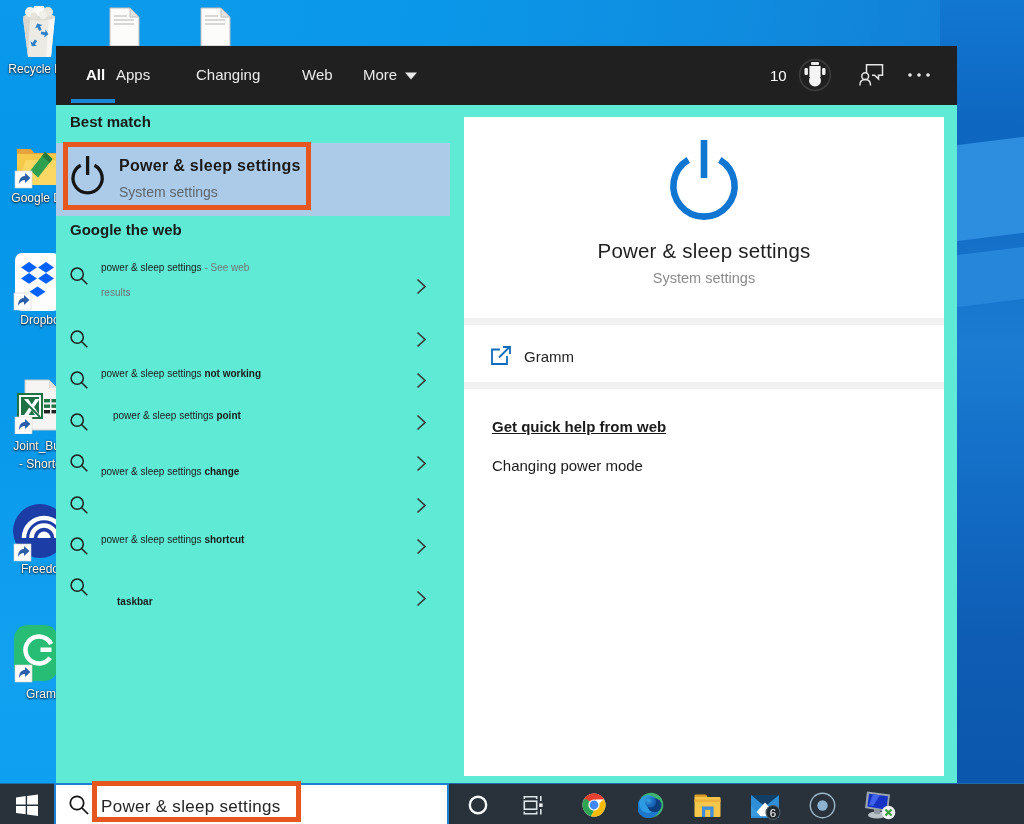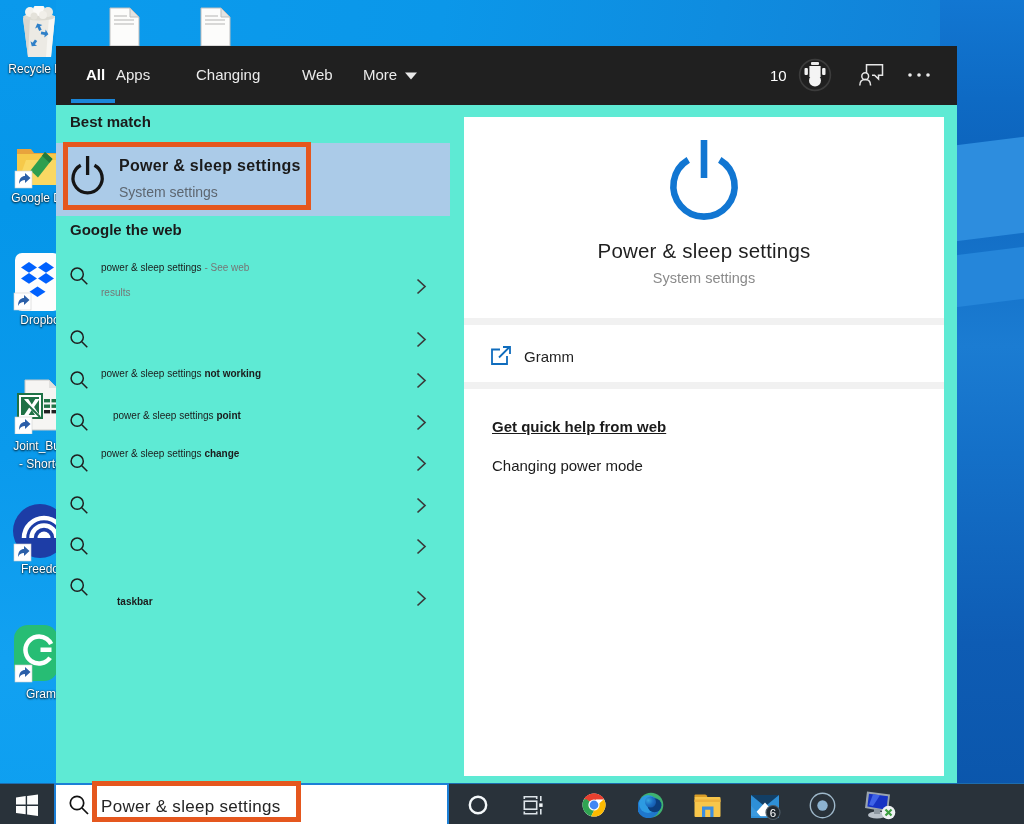--- a/index.html
+++ b/index.html
@@ -204,21 +204,22 @@
     </svg>
     <div class="rowtext" style="left:63px;top:111px;font-weight:bold;font-size:16px;letter-spacing:0.3px;">Power &amp; sleep settings</div>
     <div class="rowtext" style="left:63px;top:138px;font-size:14px;color:#5d6670;">System settings</div>
 
     <div class="sechead" style="left:14px;top:175px;">Google the web</div>
 
     <div class="rowtext" style="left:45px;top:216px;">power &amp; sleep settings <span class="gray">- See web</span></div>
     <div class="rowtext" style="left:45px;top:241px;"><span class="gray">results</span></div>
     <div class="rowtext" style="left:45px;top:322px;">power &amp; sleep settings <b>not working</b></div>
     <div class="rowtext" style="left:37px;top:364px;margin-left:20px;">power &amp; sleep settings <b>point</b></div>
-    <div class="rowtext" style="left:45px;top:402px;">power &amp; sleep settings <b>change</b></div>
+    <div class="rowtext" style="left:45px;top:420px;">power &amp; sleep settings <b>change</b></div>
+    <div class="rowtext" style="left:45px;top:488px;">power &amp; sleep settings <b>shortcut</b></div>
     <div class="rowtext" style="left:45px;top:550px;margin-left:16px;"><b>taskbar</b></div>
 
     <svg class="abs mag" style="left:13px;top:220px;" width="20" height="20" viewBox="0 0 20 20">
         <circle cx="8.2" cy="8.2" r="6.1" fill="none" stroke="#1f1f1f" stroke-width="1.5"></circle>
         <line x1="12.8" y1="12.8" x2="18.3" y2="18.3" stroke="#1f1f1f" stroke-width="1.5"></line>
       </svg>
     <svg class="abs mag" style="left:13px;top:283px;" width="20" height="20" viewBox="0 0 20 20">
         <circle cx="8.2" cy="8.2" r="6.1" fill="none" stroke="#1f1f1f" stroke-width="1.5"></circle>
         <line x1="12.8" y1="12.8" x2="18.3" y2="18.3" stroke="#1f1f1f" stroke-width="1.5"></line>
       </svg>

